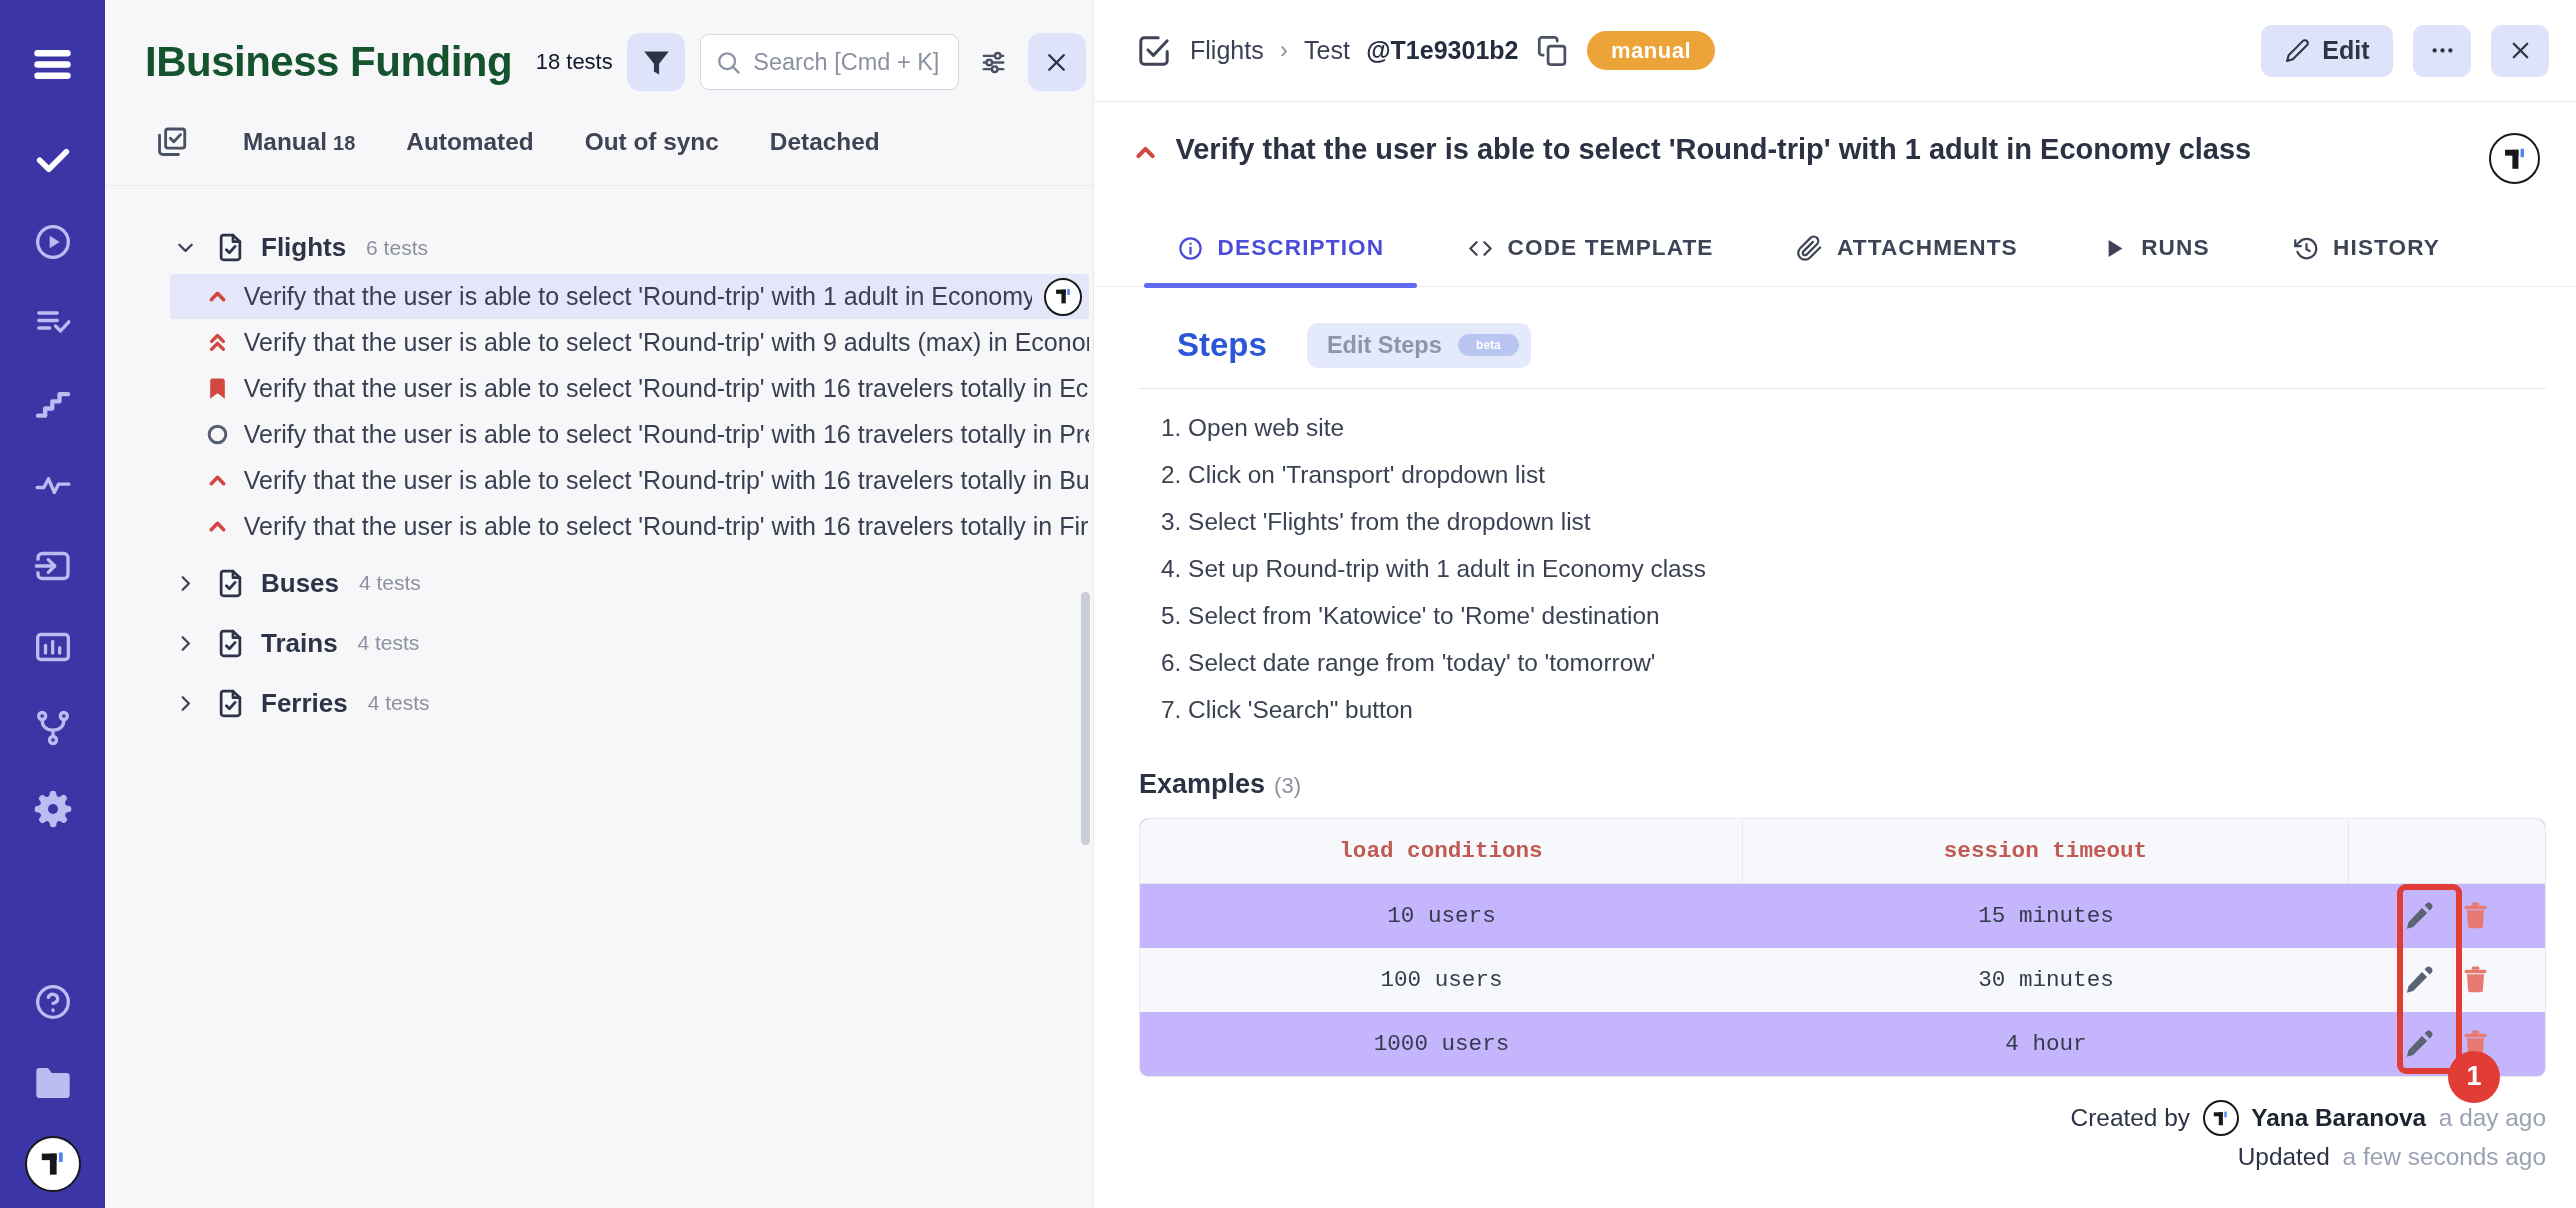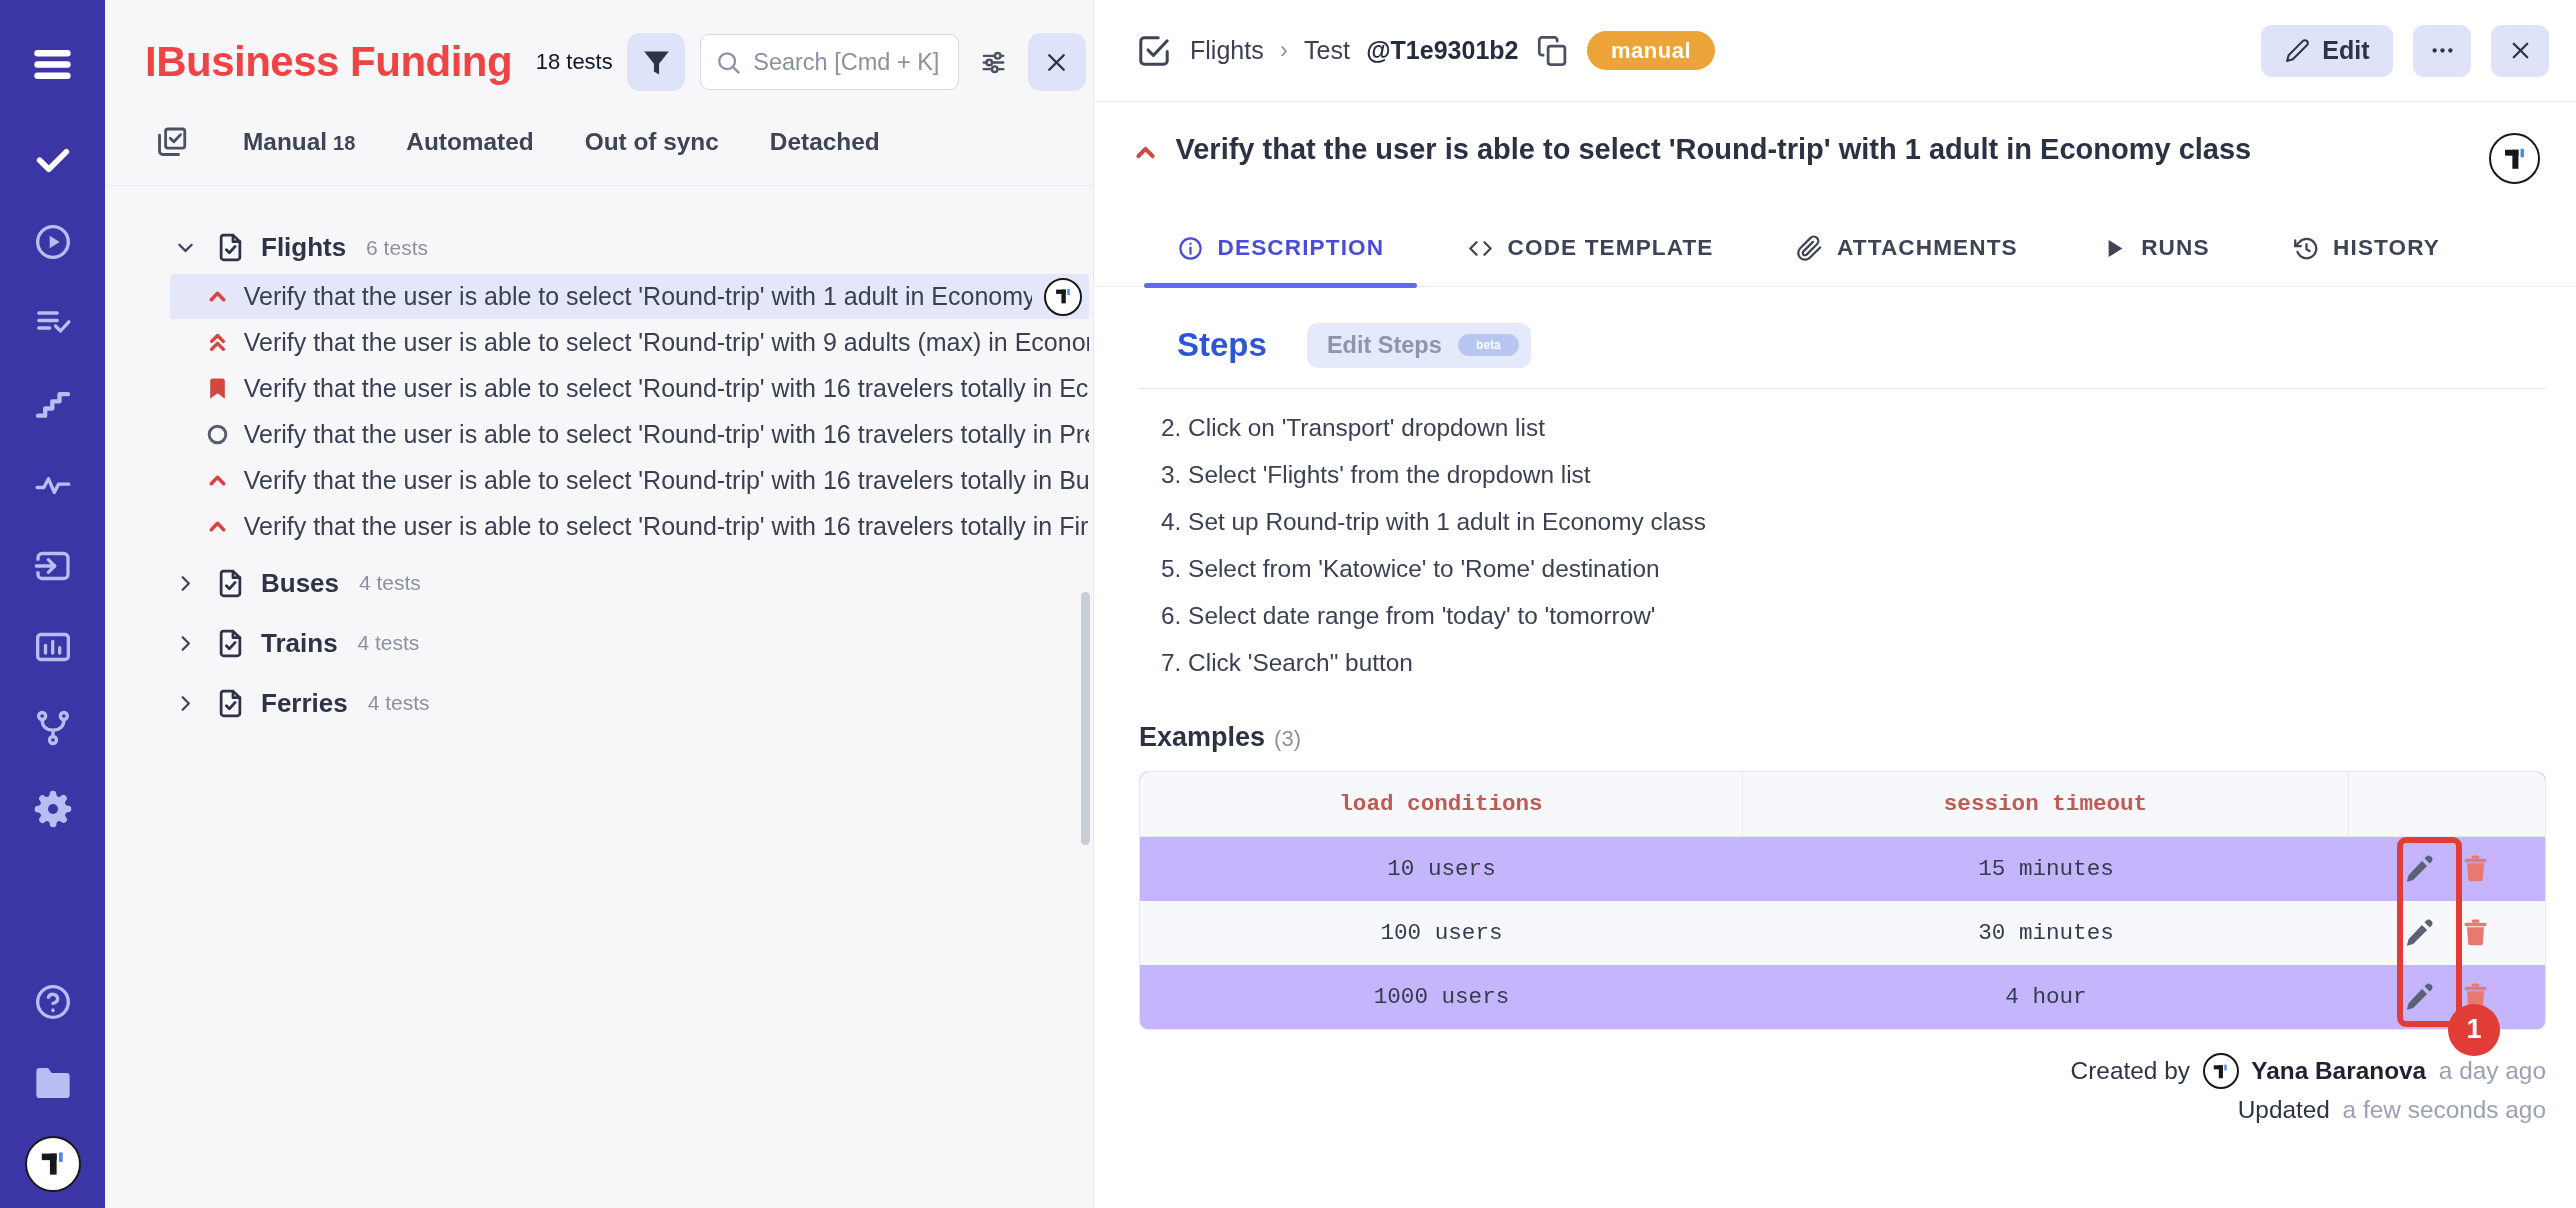--- a/index.html
+++ b/index.html
@@ -14,21 +14,21 @@
   .side-btn.active{color:#ffffff}
   .side-btn.first{color:#ffffff;margin-bottom:16.3px}
   .side-spacer{flex:1}
   .t-logo{border-radius:50%;background:#fff;display:flex;align-items:center;justify-content:center;position:relative;flex:none}
   .t-logo svg{width:72%;height:72%}
   .avatar-wrap{margin:12.7px 0 16.3px 0}
 
   
   .left-panel{width:988px;flex:none;background:#f7f7fa;position:relative;display:flex;flex-direction:column}
   .lp-header{display:flex;align-items:center;padding:33px 7.2px 16.3px 40px;gap:14.5px}
-  .lp-title{font-size:42px;font-weight:800;color:#ef4444;letter-spacing:-0.5px;white-space:nowrap}
+  .lp-title{font-size:42px;font-weight:800;color:#14532d;letter-spacing:-0.5px;white-space:nowrap}
   .lp-count{font-size:22px;color:#0f172a;white-space:nowrap;margin-left:9px}
   .sq-btn{width:58px;height:58px;border-radius:12.7px;background:#dfe3f9;display:flex;align-items:center;justify-content:center;color:#2e3447;cursor:pointer;flex:none}
   .funnel{margin-left:auto}
   .search-box{width:315px;height:56px;background:#fff;border:0.9px solid #d5d8e1;border-radius:9px;display:flex;align-items:center;padding:0 14.5px;gap:11px;color:#8b91a0}
   .search-box input{border:0;outline:0;font-size:23.5px;color:#3a4052;width:100%;background:transparent;font-family:"Liberation Sans",sans-serif}
   .search-box input::placeholder{color:#8b91a0}
   .plain-ico-btn{color:#4a5163;cursor:pointer;display:flex;align-items:center;justify-content:center;width:40px;height:40px;flex:none}
   .lp-tabs{display:flex;align-items:center;gap:51px;padding:14.5px 40px 23.5px 47px;border-bottom:0.9px solid #ebecf1;color:#3e4456}
   .lp-tab{font-size:24.4px;font-weight:700;color:#3e4456;cursor:pointer;white-space:nowrap}
   .lp-tab .cnt{font-size:20px;margin-left:6px}
@@ -495,20 +495,21 @@
 
     <div class="steps-head">
       <span class="steps-title">Steps</span>
       <span class="edit-steps">
         <span>Edit Steps</span>
         <span class="beta">beta</span>
       </span>
     </div>
     <div class="steps-divider"></div>
     <div class="steps-list" id="steps-list">
+        <div class="step-item">1. Open web site</div>
         <div class="step-item">2. Click on 'Transport' dropdown list</div>
         <div class="step-item">3. Select 'Flights' from the dropdown list</div>
         <div class="step-item">4. Set up Round-trip with 1 adult in Economy class</div>
         <div class="step-item">5. Select from 'Katowice' to 'Rome' destination</div>
         <div class="step-item">6. Select date range from 'today' to 'tomorrow'</div>
         <div class="step-item">7. Click 'Search" button</div>
       </div>
 
     <div class="examples-head">
       <span>Examples</span><span class="cnt">(3)</span>

